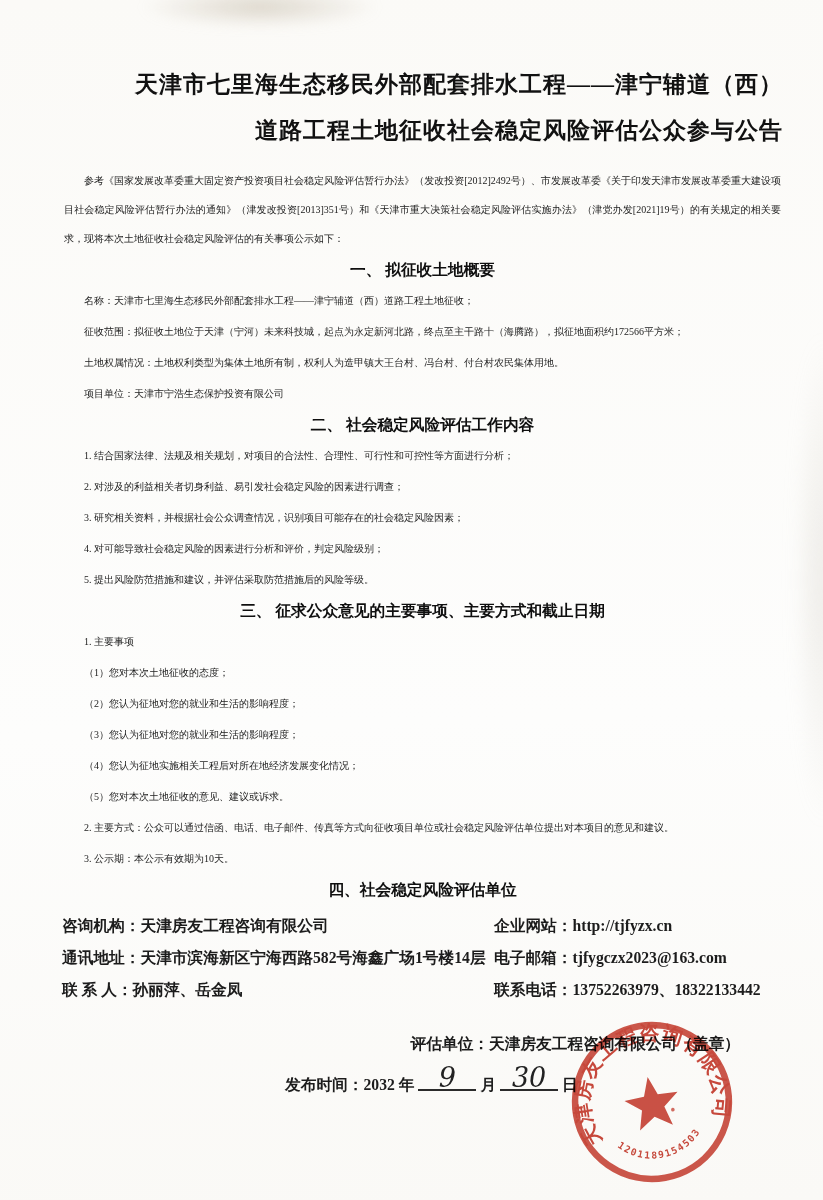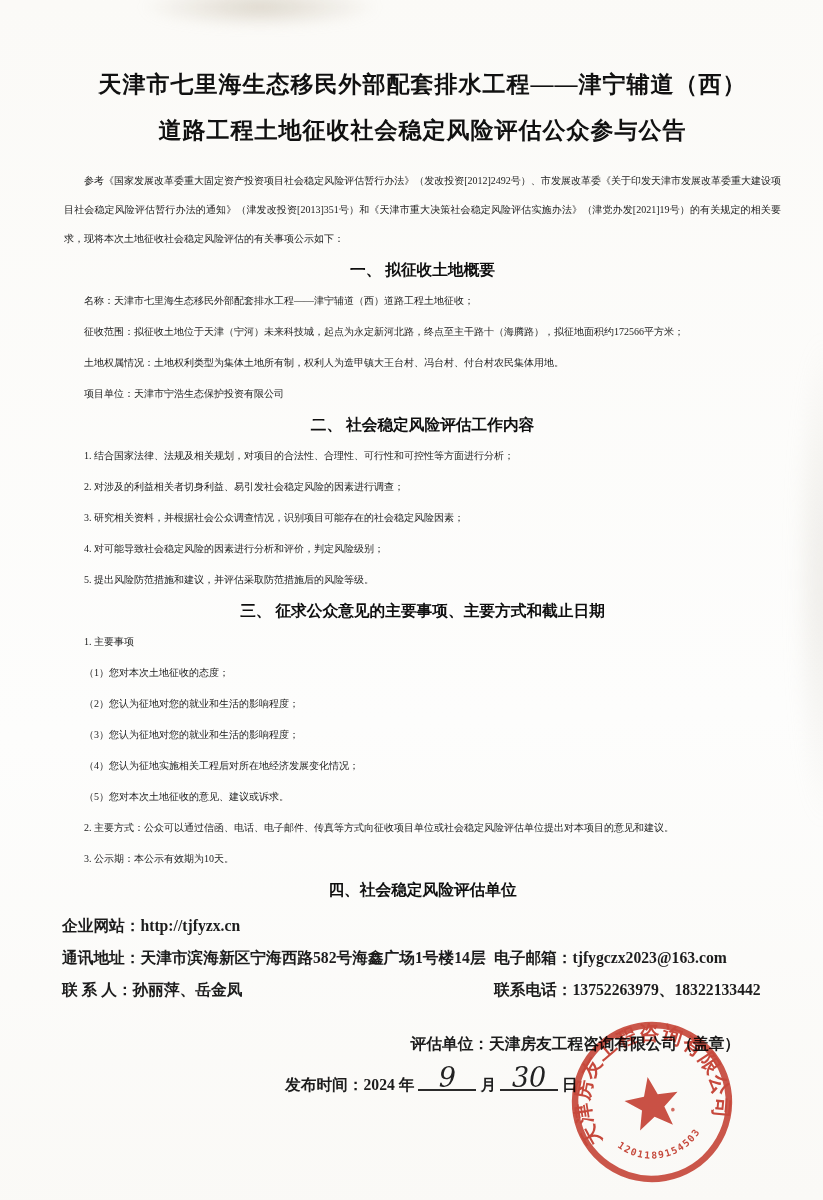--- a/index.html
+++ b/index.html
@@ -6,21 +6,21 @@
   body{width:823px;height:1200px;background:#e9e9e9;font-family:"Liberation Serif","DejaVu Serif",serif;}
   .page{position:relative;width:823px;height:1200px;background:linear-gradient(178deg,#fbfaf7 0%,#fdfdfc 60%,#faf9f6 100%);
         overflow:hidden;color:#1c1c1c;box-sizing:border-box;padding:62px 40px 0 62px;}
   .smudge{position:absolute;left:140px;top:-14px;width:240px;height:42px;border-radius:50%;
           background:radial-gradient(ellipse at center,rgba(196,186,168,0.55),rgba(196,186,168,0) 70%);
           filter:blur(6px);pointer-events:none;}
   .smudge2{position:absolute;right:-30px;top:330px;width:60px;height:500px;border-radius:50%;
           background:radial-gradient(ellipse at center,rgba(210,205,195,0.35),rgba(210,205,195,0) 70%);
           filter:blur(8px);pointer-events:none;}
   .title{margin:0 0 12px 0;text-align:center;font-size:23px;font-weight:700;line-height:46px;letter-spacing:1px;color:#111;}
-  .title span{display:block;}
+  .title span{display:block;text-align:right;}
   .para{margin:2px;font-size:10px;line-height:29px;text-align:justify;}
   .indent{text-indent:2em;}
   .heading{margin:0;font-size:15.7px;line-height:29px;font-weight:700;color:#0f0f0f;text-align:center;}
   .contacts{margin-top:6px;font-weight:700;}
   .contact-row{display:flex;line-height:32px;font-size:15.7px;}
   .c-left{width:432px;flex:0 0 432px;}
   .c-right{flex:1;}
   .unit-line{margin:24px 0 0 0;font-size:15.7px;font-weight:700;text-align:right;padding-right:43px;line-height:28px;position:relative;z-index:2;}
   .date-line{margin:10px 0 0 223px;font-size:15.7px;font-weight:700;line-height:34px;}
   .hand{display:inline-block;width:58px;border-bottom:2px solid #2b2b2b;text-align:center;
@@ -65,20 +65,23 @@
   <p class="para indent">（3）您认为征地对您的就业和生活的影响程度；</p>
   <p class="para indent">（4）您认为征地实施相关工程后对所在地经济发展变化情况；</p>
   <p class="para indent">（5）您对本次土地征收的意见、建议或诉求。</p>
   <p class="para indent">2. 主要方式：公众可以通过信函、电话、电子邮件、传真等方式向征收项目单位或社会稳定风险评估单位提出对本项目的意见和建议。</p>
   <p class="para indent">3. 公示期：本公示有效期为10天。</p>
 
   <p class="heading">四、社会稳定风险评估单位</p>
 
   <div class="contacts">
     <div class="contact-row">
+      <div class="c-left">
+        <span>咨询机构：</span><span>天津房友工程咨询有限公司</span>
+      </div>
       <div class="c-right">
         <span>企业网站：</span><span>http://tjfyzx.cn</span>
       </div>
     </div>
     <div class="contact-row">
       <div class="c-left">
         <span>通讯地址：</span><span>天津市滨海新区宁海西路582号海鑫广场1号楼14层</span>
       </div>
       <div class="c-right">
         <span>电子邮箱：</span><span>tjfygczx2023@163.com</span>
@@ -90,21 +93,21 @@
       </div>
       <div class="c-right">
         <span>联系电话：</span><span>13752263979、18322133442</span>
       </div>
     </div>
   </div>
 
   <p class="unit-line">评估单位：天津房友工程咨询有限公司（盖章）</p>
 
   <div class="date-line">
-    <span>发布时间：2024 年</span><span class="date-gap"></span><span class="hand">9</span><span class="date-gap"></span><span>月</span><span class="date-gap"></span><span class="hand">30</span><span class="date-gap"></span><span>日</span>
+    <span>发布时间：2032 年</span><span class="date-gap"></span><span class="hand">9</span><span class="date-gap"></span><span>月</span><span class="date-gap"></span><span class="hand">30</span><span class="date-gap"></span><span>日</span>
   </div>
 
   <div class="seal-wrap">
     <svg viewBox="0 0 170 170" xmlns="http://www.w3.org/2000/svg">
       <defs>
         <path id="sealTopArc" d="M 31.3,116 A 62,62 0 1 1 138.7,116" fill="none"></path>
         <path id="sealBottomArc" d="M 40.9,119.5 A 56,56 0 0 0 129.1,119.5" fill="none"></path>
       </defs>
       <circle cx="85" cy="85" r="76" fill="none" stroke="#c43527" stroke-width="6.5" opacity="0.92"></circle>
       <polygon points="85,60 91.9,78.5 111.6,79.3 96.2,91.6 101.5,110.7 85,99.8 68.5,110.7 73.8,91.6 58.4,79.3 78.1,78.5" fill="#c43527" opacity="0.95"></polygon>

